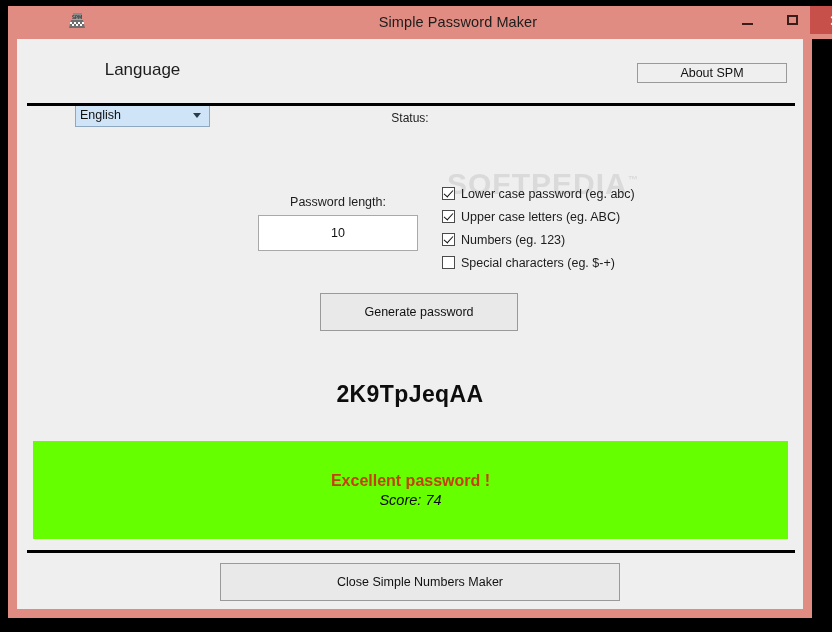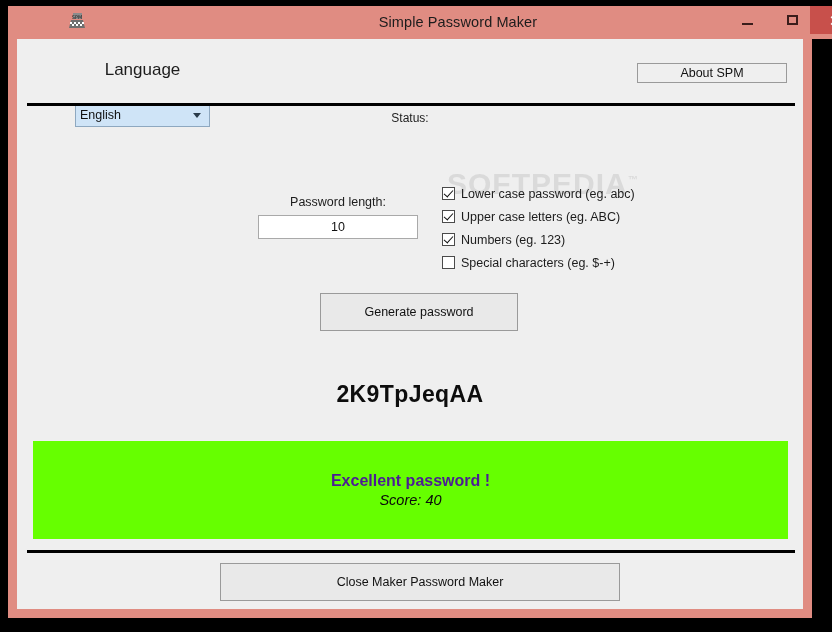--- a/index.html
+++ b/index.html
@@ -193,21 +193,21 @@
     text-align: center;
   }
   #length-label {
     display: block;
     font-size: 12.5px;
     color: #1c1c1c;
     margin-bottom: 6px;
   }
   #length-input {
     width: 160px;
-    height: 24px;
+    height: 36px;
     box-sizing: border-box;
     border: 1px solid #a9a9a9;
     background: #ffffff;
     text-align: center;
     font-family: "Liberation Sans", sans-serif;
     font-size: 12.5px;
     color: #101010;
   }
 
   
@@ -305,21 +305,21 @@
     height: 98px;
     background: #66ff00;
     display: flex;
     flex-direction: column;
     align-items: center;
     justify-content: center;
   }
   #score-verdict {
     font-size: 16px;
     font-weight: bold;
-    color: #4c1d95;
+    color: #c2410c;
     margin-bottom: 2px;
   }
   #score-value {
     font-size: 14.5px;
     font-style: italic;
     color: #0a0a0a;
   }
 
   
   #close-app-button {
@@ -419,21 +419,21 @@
       </div>
 
     </div>
 
     <button id="generate-button">Generate password</button>
 
     <div id="password-result">2K9TpJeqAA</div>
 
     <div id="score-panel">
       <div id="score-verdict">Excellent password !</div>
-      <div id="score-value">Score: 40</div>
+      <div id="score-value">Score: 74</div>
     </div>
 
     <div class="hrule" id="rule-bottom"></div>
 
-    <button id="close-app-button">Close Maker Password Maker</button>
+    <button id="close-app-button">Close Simple Numbers Maker</button>
 
   </div>
 </div>
 
 </body></html>

